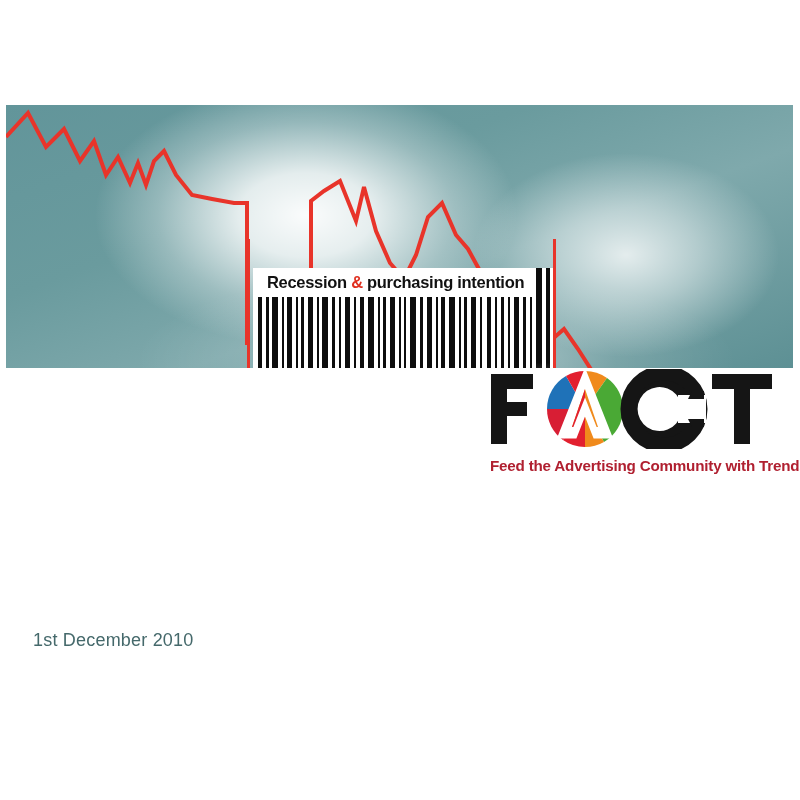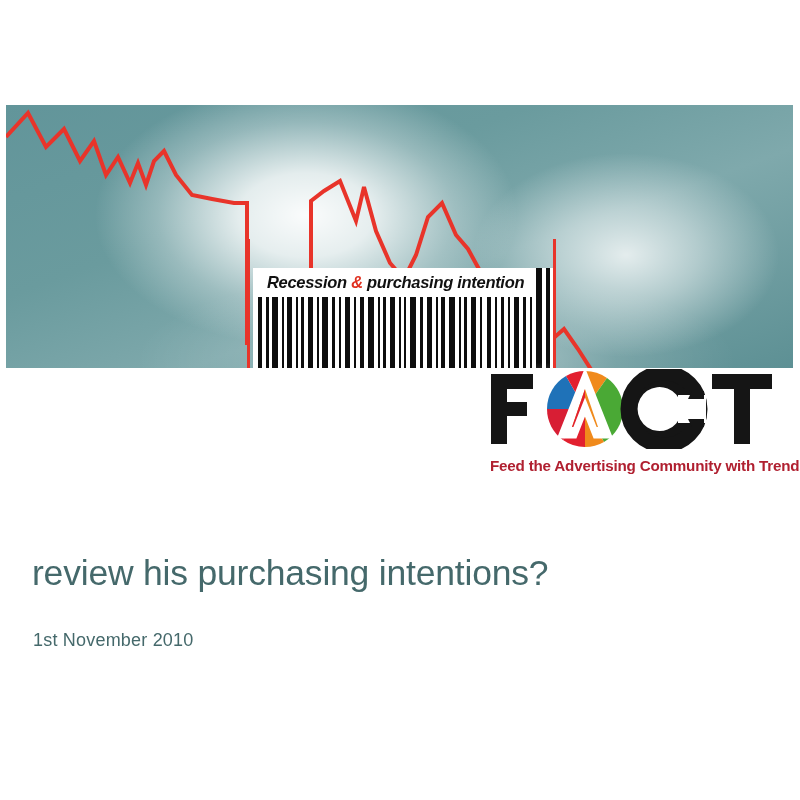--- a/index.html
+++ b/index.html
@@ -39,21 +39,20 @@
     inset: 0;
   }
 
   
   #barcode {
     position: absolute;
     left: 247px;
     top: 163px;
     width: 303px;
     height: 135px;
-    font-style: italic;
   }
   #barcode-plate {
     position: absolute;
     left: 0; top: 0;
     width: 100%;
     height: 100%;
     background: linear-gradient(to bottom, #ffffff 0%, #ffffff 74%, rgba(255,255,255,0.75) 88%, rgba(255,255,255,0.10) 100%);
   }
   #barcode-title {
     position: absolute;
@@ -249,15 +248,15 @@
     </g>
 
     <g>
       <rect x="224" y="5" width="60" height="15" fill="#151515"></rect>
       <rect x="246" y="5" width="16" height="70" fill="#151515"></rect>
     </g>
   </svg>
   <div id="logo-tagline">Feed the Advertising Community with Trends</div>
 </div>
 
-<h1 id="headline"><span class="l2">review his purchasing intentions?</span></h1>
-
-<div id="date">1st November 2010</div>
+<h1 id="headline"></h1>
+
+<div id="date">1st December 2010</div>
 
 </body></html>

